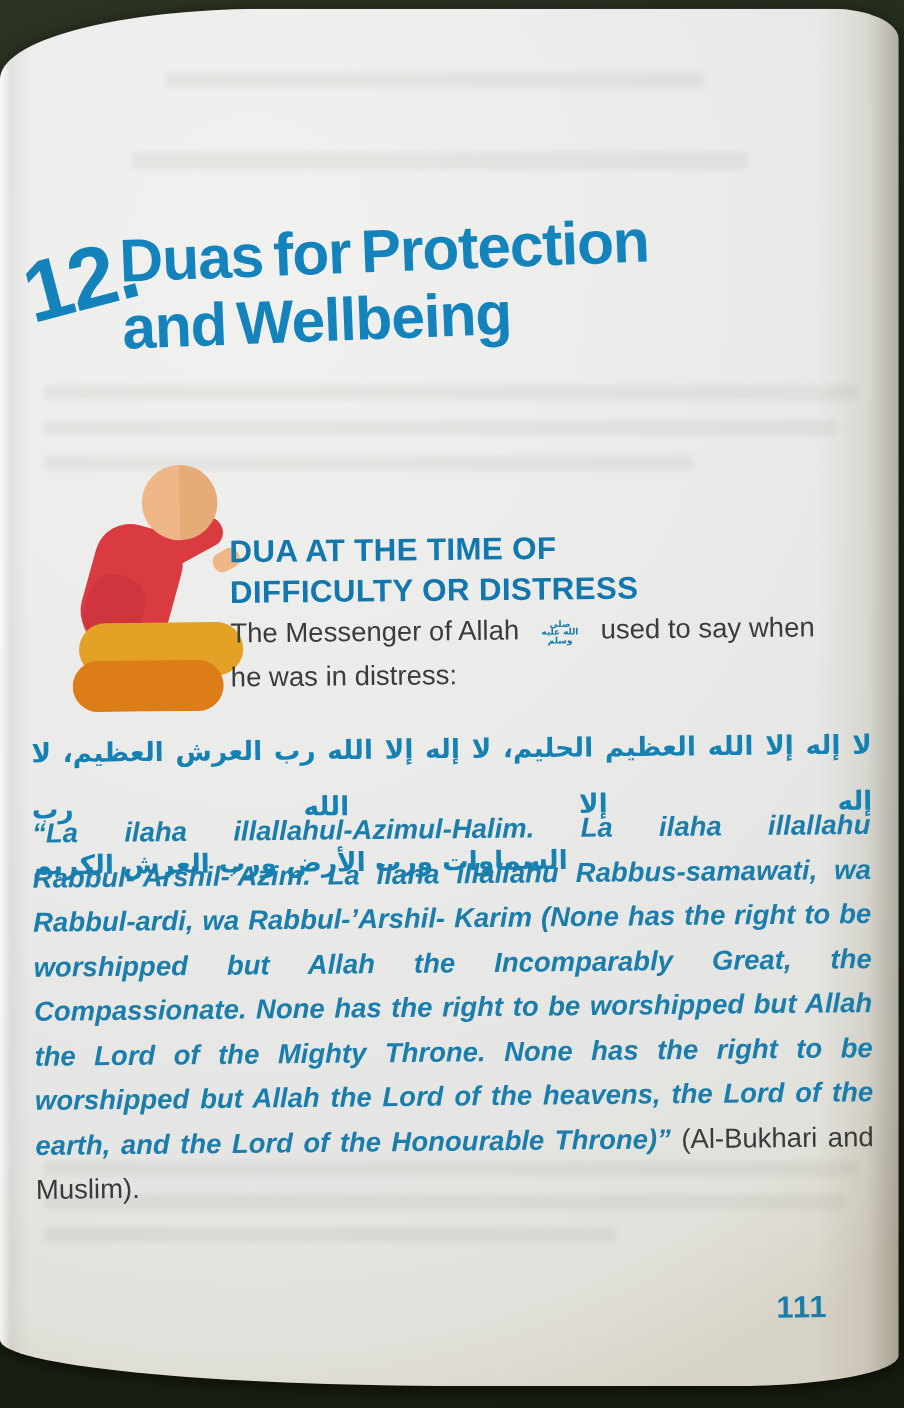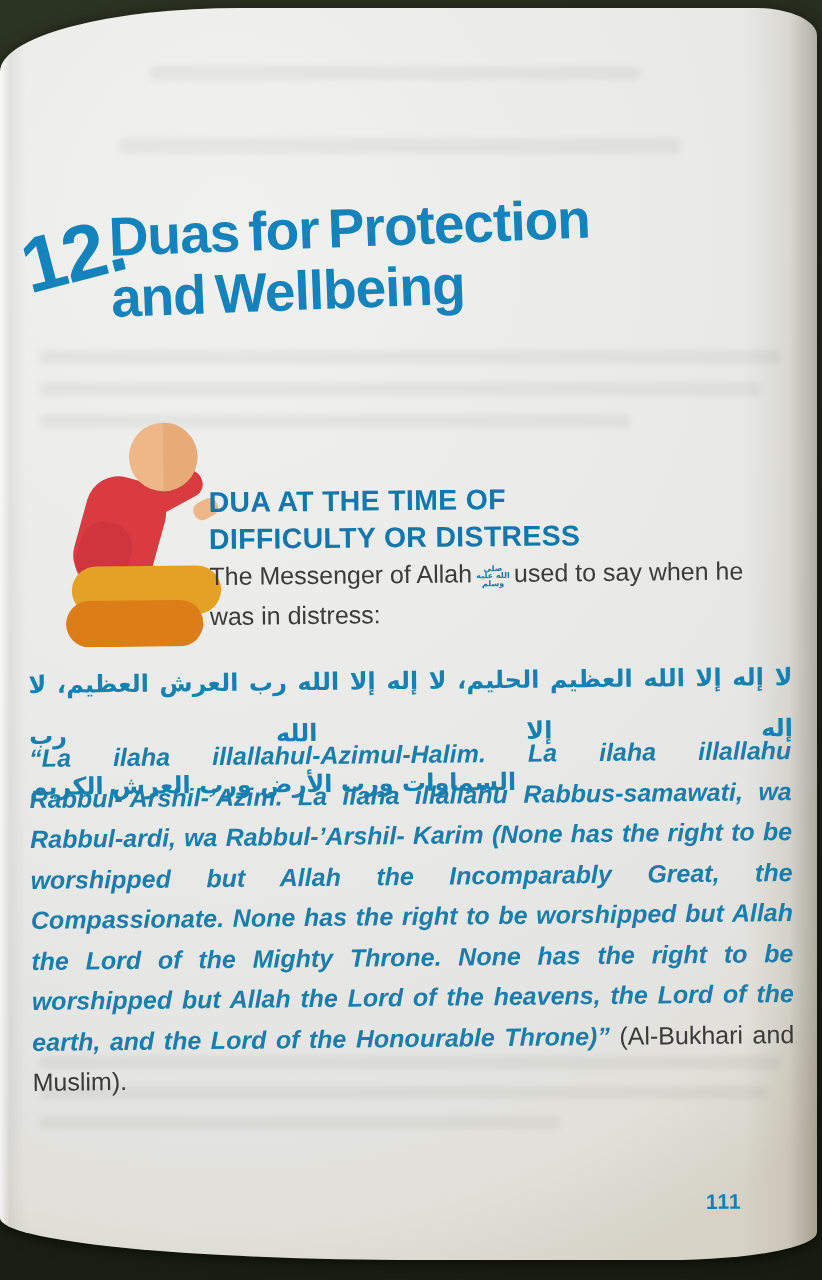--- a/index.html
+++ b/index.html
@@ -23,36 +23,36 @@
     font-weight:bold;color:var(--blue);letter-spacing:-1px;word-spacing:-5px;
     transform:rotate(-1.6deg);transform-origin:top left;}
 
   .icon{position:absolute;left:66px;top:404px;width:172px;height:232px;}
 
   .section-head{position:absolute;left:210px;top:474px;font-size:28.5px;line-height:37px;
     font-weight:bold;color:var(--blue2);letter-spacing:.3px;}
   .intro{position:absolute;left:210px;top:546px;width:540px;margin:0;
     font-size:25px;line-height:40px;color:#3b3b3b;}
   .pbuh{display:inline-block;width:34px;font-size:8px;line-height:.95;direction:rtl;
-    text-align:center;color:var(--blue2);vertical-align:-4px;margin:0 4px;
+    text-align:center;color:var(--blue2);vertical-align:-4px;margin:0 20px;
     font-family:"DejaVu Sans",sans-serif;font-weight:bold;}
 
   .arabic{position:absolute;left:28px;width:764px;top:648px;direction:rtl;
     font-family:"DejaVu Sans",sans-serif;font-weight:bold;color:#1581b3;
     font-size:24px;line-height:51px;}
   .ar1{text-align:justify;text-align-last:justify;}
   .ar2{text-align:left;}
 
   .translit{position:absolute;left:28px;width:762px;top:726px;margin:0;
     font-size:25px;line-height:40.5px;text-align:justify;}
   .blue-italic{font-style:italic;font-weight:bold;color:#1a7dab;}
   .citation{font-style:normal;font-weight:normal;color:#3a3a3a;}
 
-  .page-num{position:absolute;left:700px;top:1168px;font-size:21px;font-weight:bold;
-    color:#1a7dab;letter-spacing:1px;margin-top:17px;}
+  .page-num{position:absolute;left:700px;top:1168px;font-size:28px;font-weight:bold;
+    color:#1a7dab;letter-spacing:1px;}
 
   :root{--blue:#1583bb;--blue2:#1277ad;}
 </style>
 </head>
 <body>
 
 <div class="photo">
   <div class="page">
 
     <div class="ghost" style="left:150px;top:58px;width:490px;height:14px;"></div>

